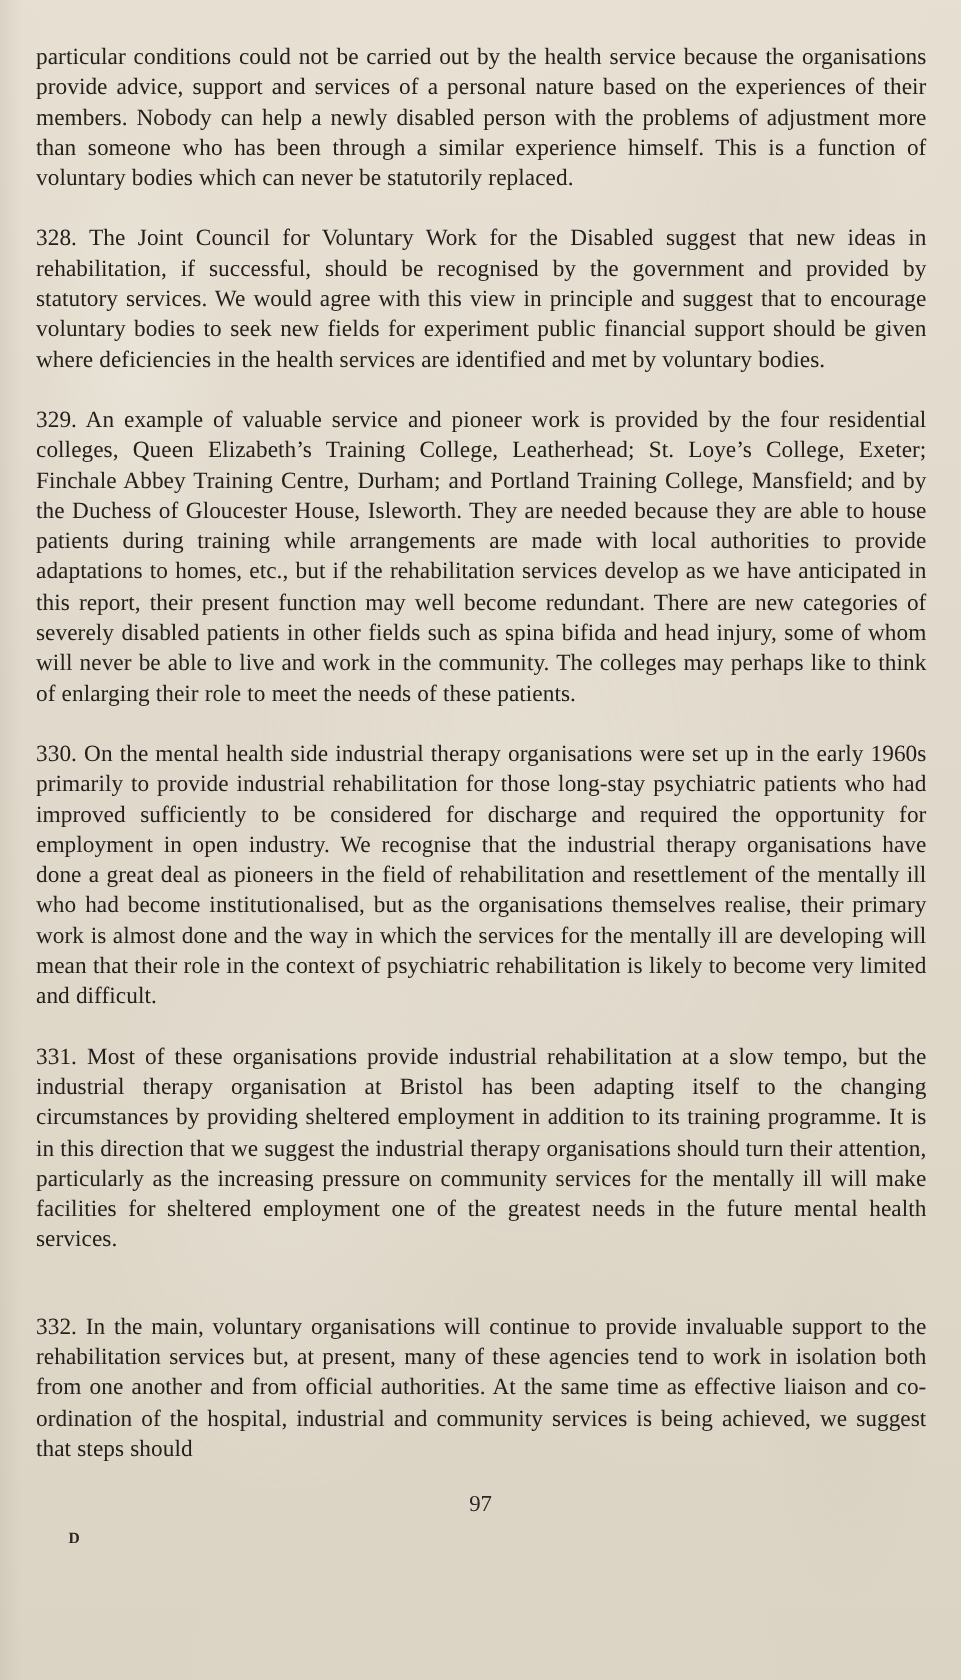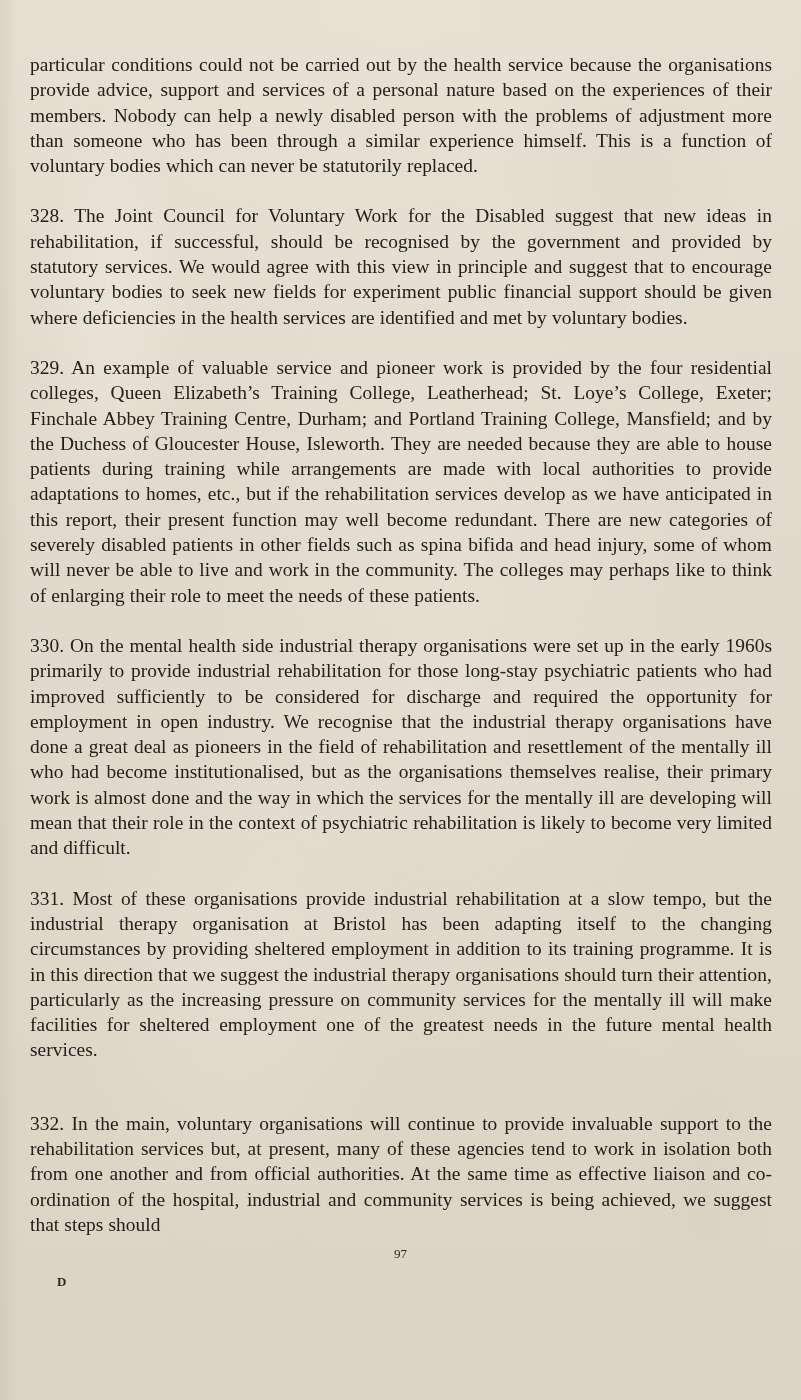--- a/index.html
+++ b/index.html
@@ -43,21 +43,21 @@
     position: absolute;
     top: 0; left: 0; bottom: 0;
     width: 18px;
     pointer-events: none;
     background: linear-gradient(90deg, rgba(160,150,132,.16), rgba(160,150,132,0));
   }
 
   .textblock {
     position: absolute;
     left: 30px;
-    top: 52px;
+    top: 35px;
     width: 742px;
   }
 
   p.para {
     margin: 0 0 25px 0;
     font-size: 19.4px;
     line-height: 25.3px;
     text-align: justify;
     text-justify: inter-word;
     color: #23201c;
@@ -66,21 +66,21 @@
     -webkit-font-smoothing: antialiased;
   }
   p.para:last-child { margin-bottom: 0; margin-top: 48px; }
 
   .folio {
     position: absolute;
     left: 0;
     right: 0;
     top: 1243px;
     text-align: center;
-    font-size: 13px;
+    font-size: 19px;
     line-height: 22px;
     color: #2a2622;
   }
   .signature {
     position: absolute;
     left: 57px;
     top: 1274px;
     font-size: 13px;
     font-weight: bold;
     color: #2a2622;

